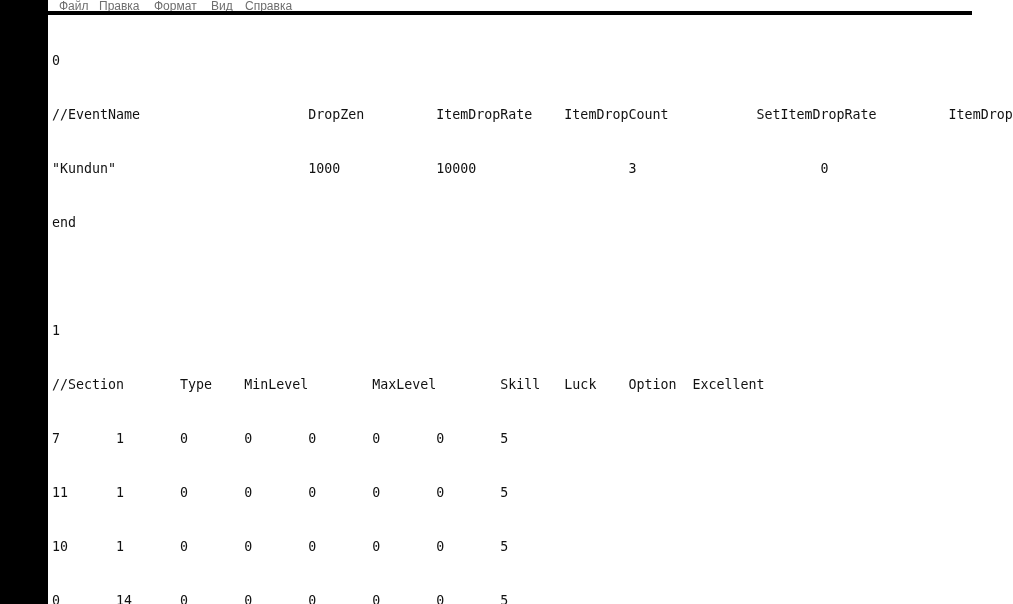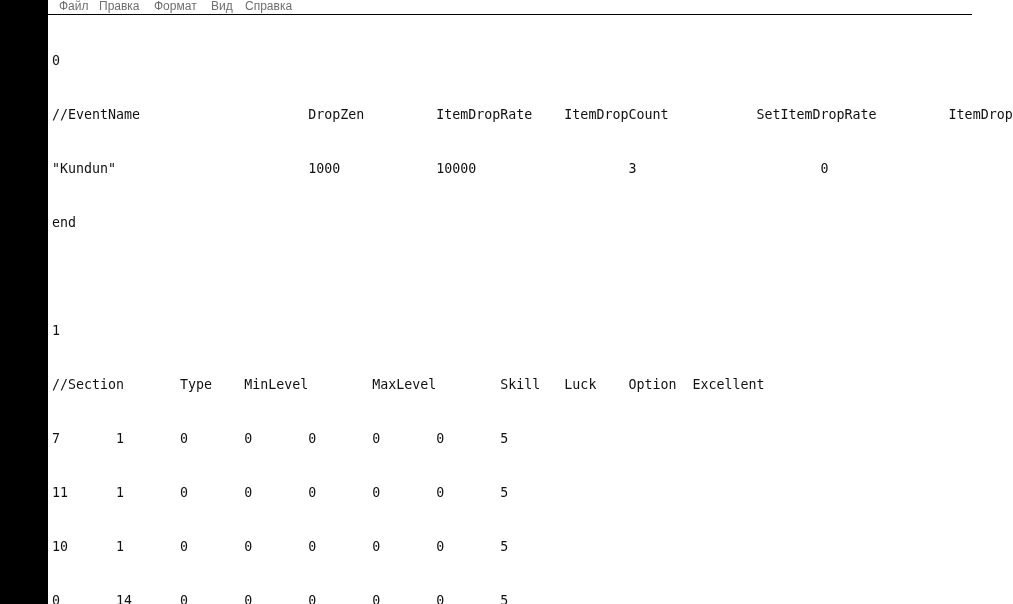--- a/index.html
+++ b/index.html
@@ -38,21 +38,21 @@
   }
 
   
   #menu-bar {
     position: absolute;
     left: 0;
     top: 0;
     width: 972px;
     height: 15px;
     background: #ffffff;
-    border-bottom: 1px solid #000000;
+    border-bottom: 4px solid #000000;
     box-sizing: border-box;
     overflow: hidden;
     white-space: nowrap;
     padding-left: 44px;
   }
   .menu-item {
     position: absolute;
     top: -3px;
     font-family: "Liberation Sans", sans-serif;
     font-size: 12px;

